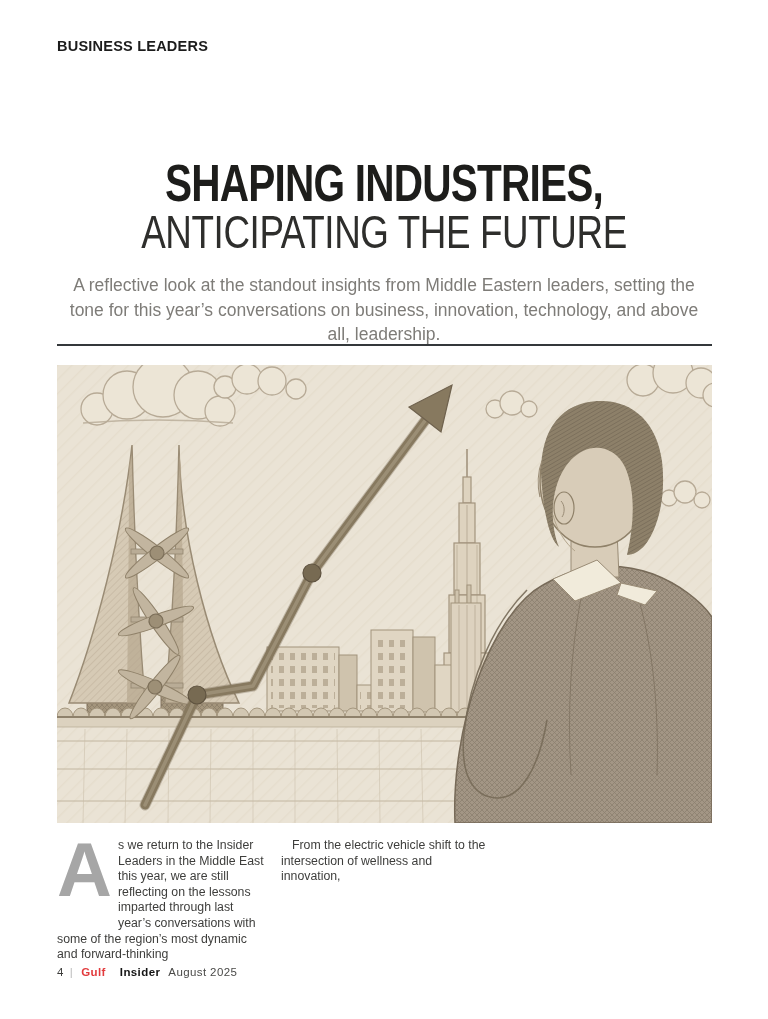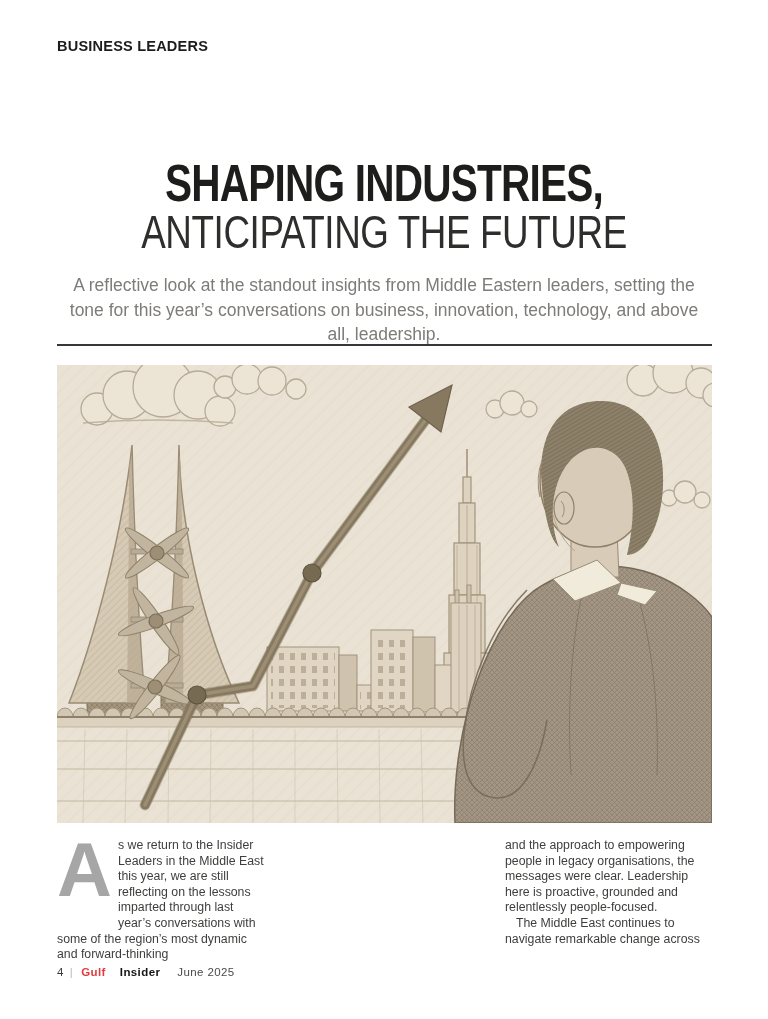--- a/index.html
+++ b/index.html
@@ -28,21 +28,21 @@
   .col{width:207px;}
   .col p{margin:0;}
   .col p.indent{text-indent:11px;}
   .dropcap{float:left;width:54px;height:76px;font-size:76px;line-height:60px;
            font-weight:bold;color:#a6a6a6;margin:2px 7px 0 0;}
 
   .footer{position:absolute;top:966px;left:57px;font-size:11.5px;letter-spacing:.4px;
           color:#3c3c3a;}
   .footer .sep{color:#b9b9b9;margin:0 8px 0 6px;font-weight:300;}
   .footer .gulf{color:#e23b3d;font-weight:bold;margin-right:14px;}
-  .footer .insider{color:#141414;font-weight:bold;margin-right:17px;}
+  .footer .insider{color:#141414;font-weight:bold;margin-right:8px;}
   .footer .issue{color:#4a4a48;}
 </style>
 </head>
 <body>
 
 <div class="page">
 
   <div class="kicker">BUSINESS LEADERS</div>
 
   <div class="title1">SHAPING INDUSTRIES,</div>
@@ -232,24 +232,21 @@
     </svg>
   </div>
 
   <div class="cols">
     <div class="col">
       <p>
         <span class="dropcap">A</span><span>s we return to the Insider Leaders in the Middle East this year, we are still reflecting on the lessons imparted through last year’s conversations with some of the region’s most dynamic and forward-thinking</span>
       </p>
     </div>
     <div class="col">
-    </div>
-    <div class="col">
-      <p>and the approach to empowering people in legacy organisations, the messages were clear. Leadership here is proactive, grounded and relentlessly people-focused.</p>
-      <p class="indent">The Middle East continues to navigate remarkable change across</p>
+      <p class="indent">From the electric vehicle shift to the intersection of wellness and innovation,</p>
     </div>
   </div>
 
   <div class="footer">
-    <span>4</span><span class="sep">|</span><span class="gulf">Gulf</span><span class="insider">Insider</span><span class="issue">June 2025</span>
+    <span>4</span><span class="sep">|</span><span class="gulf">Gulf</span><span class="insider">Insider</span><span class="issue">August 2025</span>
   </div>
 
 </div>
 
 </body></html>

